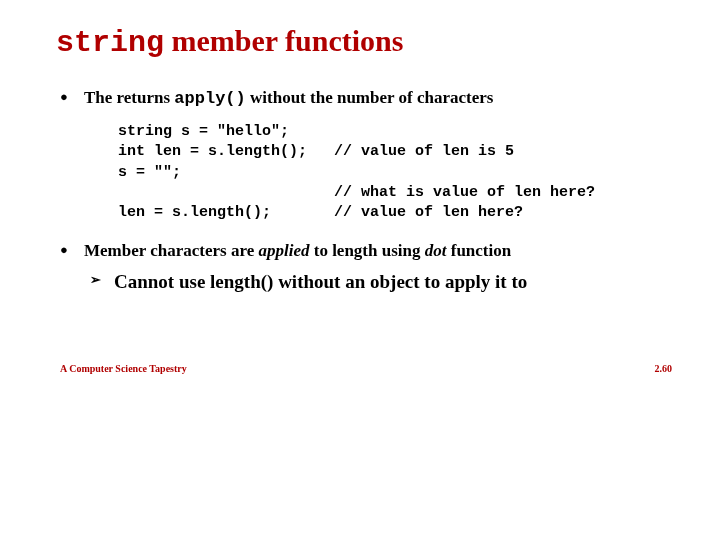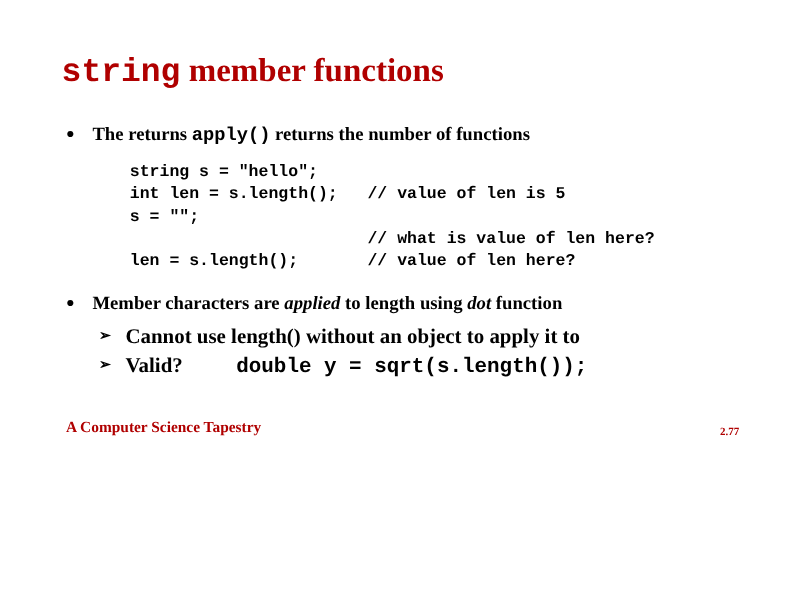--- a/index.html
+++ b/index.html
@@ -1,60 +1,59 @@
 <!DOCTYPE html>
 <html><head>
 <meta charset="utf-8">
 <style>
   * { margin: 0; padding: 0; box-sizing: border-box; }
   html, body { width: 720px; height: 540px; background: #fff; font-family: "Times New Roman", Times, serif; color: #000; }
-  .slide { position: relative; width: 720px; height: 394px; padding: 24px 48px 24px 60px; margin-top: 24px; }
+  .slide { position: relative; width: 720px; height: 394px; padding: 24px 48px 24px 60px; }
   .title { font-size: 30px; font-weight: bold; color: #b00000; margin-bottom: 28px; margin-left: -4px; }
   .title .mono { font-family: "Courier New", Courier, monospace; font-weight: bold; }
   .bullets { list-style: none; }
   .bullets > li { position: relative; padding-left: 24px; margin-bottom: 18px; font-size: 17px; }
   .bullets > li::before { content: "\25CF"; position: absolute; left: 0; top: 1px; font-size: 13px; color: #000; }
   .bullets > li .lead { font-weight: bold; }
   .bullets .mono-inline { font-family: "Courier New", Courier, monospace; font-weight: bold; }
   .code-block { font-family: "Courier New", Courier, monospace; font-size: 15px; font-weight: bold; white-space: pre; line-height: 1.35; margin: 14px 0 8px 34px; }
   .sub { list-style: none; margin-top: 10px; }
   .sub > li { position: relative; padding-left: 30px; font-size: 19px; font-weight: bold; margin-top: 4px; }
   .sub > li::before { content: "\27A2"; position: absolute; left: 6px; top: 1px; font-size: 13px; color: #000; }
   .sub .label { display: inline-block; min-width: 96px; }
   .sub .code { font-family: "Courier New", Courier, monospace; font-weight: bold; }
   .italic { font-style: italic; }
-  .footer-left { position: absolute; left: 60px; bottom: 20px; font-size: 14px; font-weight: bold; color: #b00000; }
+  .footer-left { position: absolute; left: 60px; bottom: 20px; font-size: 10px; font-weight: bold; color: #b00000; }
   .footer-right { position: absolute; right: 48px; bottom: 20px; font-size: 10px; font-weight: bold; color: #b00000; }
 </style>
 </head>
 <body>
 
 <div class="slide">
 
   <h1 class="title">
     <span class="mono">string</span><span> member functions</span>
   </h1>
 
   <ul class="bullets">
 
     <li>
-      <span class="lead"><span>The returns </span><span class="mono-inline">apply()</span><span> returns the number of functions</span></span>
+      <span class="lead"><span>The returns </span><span class="mono-inline">apply()</span><span> without the number of characters</span></span>
       <div class="code-block">string s = "hello";
 int len = s.length();   // value of len is 5
 s = "";
                         // what is value of len here?
 len = s.length();       // value of len here?</div>
     </li>
 
     <li>
       <span class="lead"><span>Member characters are </span><span class="italic">applied</span><span> to length using </span><span class="italic">dot</span><span> function</span></span>
       <ul class="sub">
         <li><span>Cannot use length() without an object to apply it to</span></li>
-        <li><span class="label">Valid?</span> <span class="code">double y = sqrt(s.length());</span></li>
       </ul>
     </li>
 
   </ul>
 
   <div class="footer-left">A Computer Science Tapestry</div>
-  <div class="footer-right">2.77</div>
+  <div class="footer-right">2.60</div>
 
 </div>
 
 </body></html>

